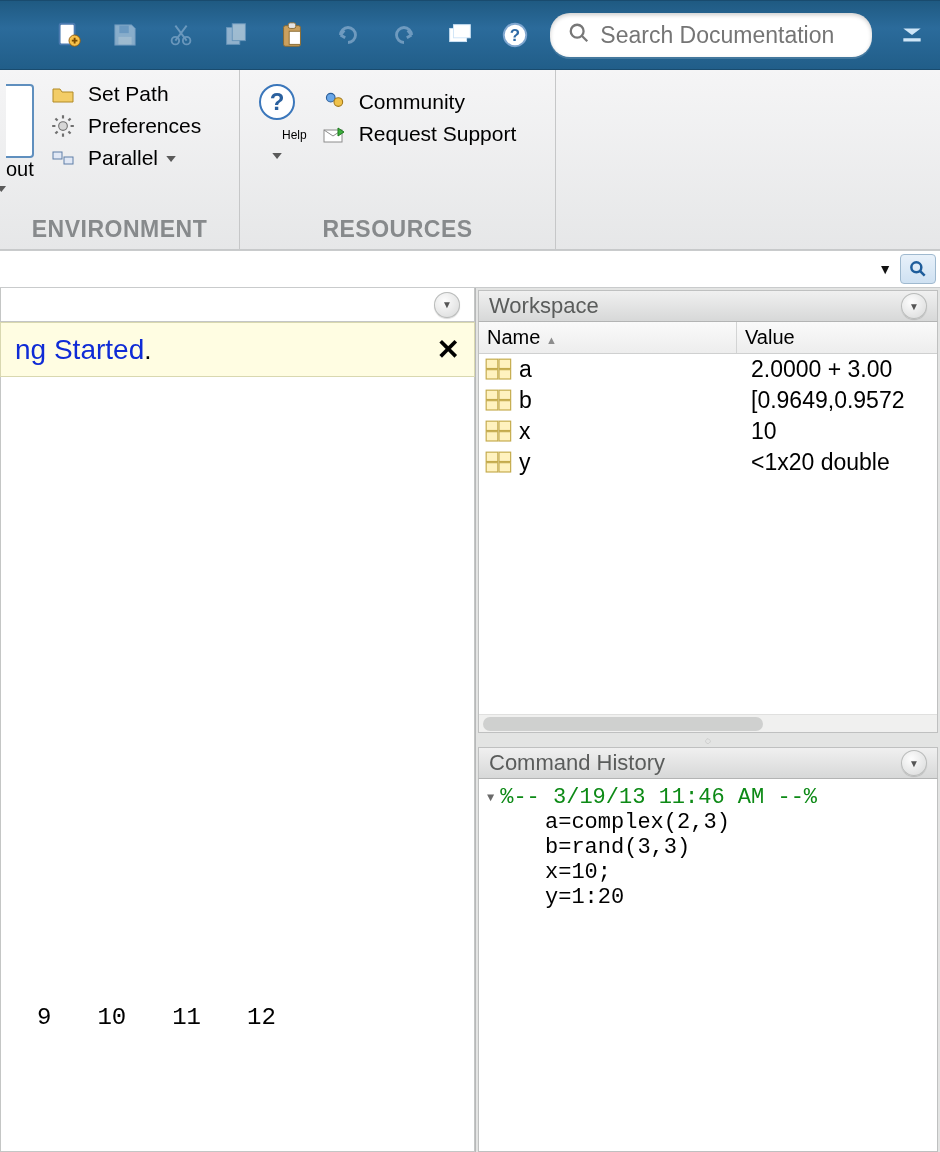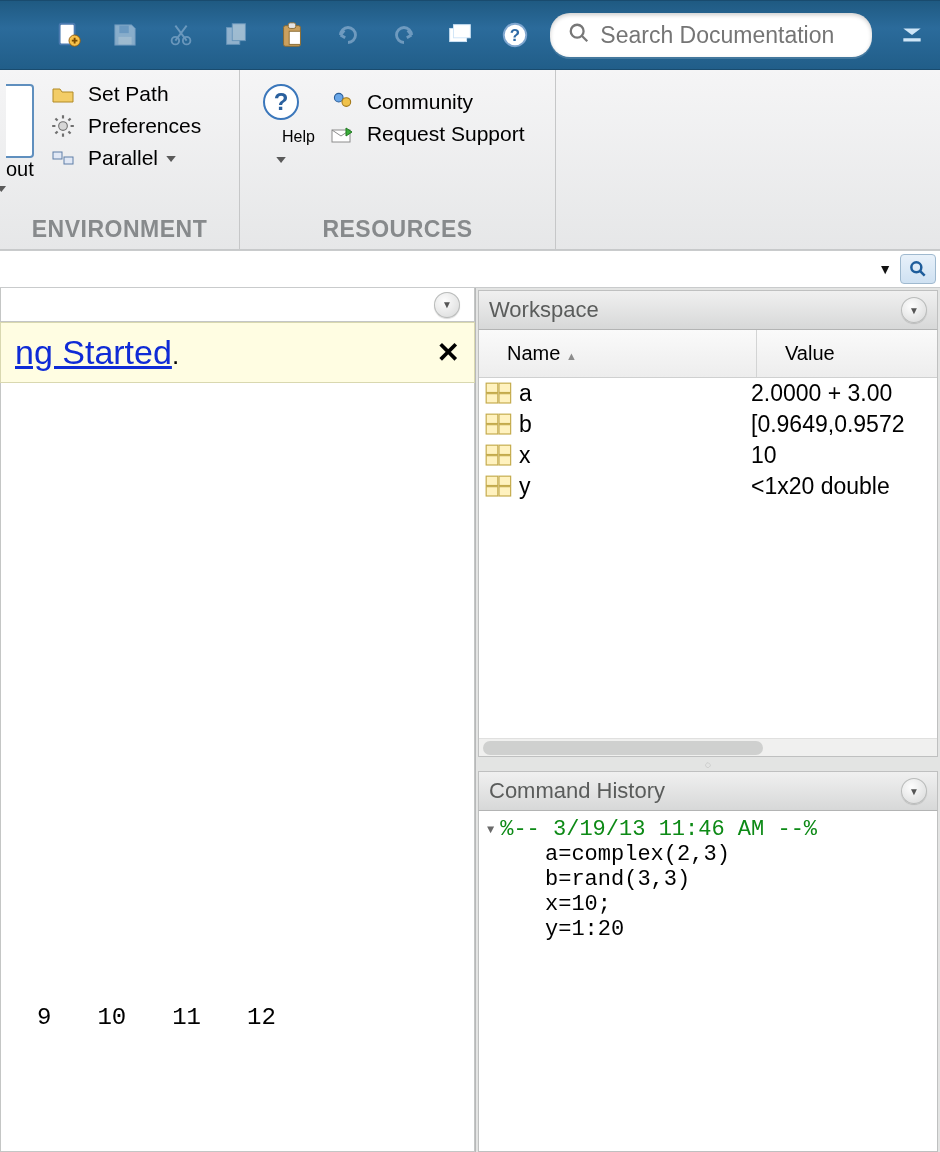--- a/index.html
+++ b/index.html
@@ -101,21 +101,21 @@
   font-weight: bold;
 }
 .big-btn {
   display: flex; flex-direction: column; align-items: center;
   gap: 6px;
   padding: 4px 2px;
 }
 .big-btn .big-icon {
   width: 40px; height: 40px;
 }
-.big-btn .lbl { font-size: 16px; margin-left: 34px; }
+.big-btn .lbl { font-size: 12px; margin-left: 34px; }
 .mini-row {
   display: flex; align-items: center; gap: 10px;
   padding: 3px 0;
   font-size: 21px;
 }
 .mini-row .ic { width: 30px; height: 26px; display:flex;align-items:center;justify-content:center; }
 .caret {
   font-size: 12px; color: #5a5a5a; transform: scaleX(1.6);
 }
 
@@ -154,21 +154,21 @@
   height: calc(1152px - 70px - 180px - 38px);
 }
 .left-col { flex: 1; display:flex;flex-direction:column;border-right:1px solid #b7b8b9;background:#f0f1f0; }
 .right-col { width: 464px; background:#e3e4e3; display:flex;flex-direction:column; }
 
 
 .panel-header {
   background: linear-gradient(#f0f0f0,#d7d8d8);
   border: 1px solid #bfc0c0;
   border-bottom: 1px solid #b3b4b4;
-  height: 40px;
+  height: 32px;
   display:flex;align-items:center;justify-content:space-between;
   padding: 0 10px;
 }
 .panel-header .title {
   font-size: 22px;
   color: #5a5c5b;
 }
 .dropdown-circle {
   width:26px;height:26px;border-radius:50%;
   background:radial-gradient(circle at 40% 35%, #fdfdfd, #d5d6d6);
@@ -187,22 +187,21 @@
 }
 
 .yellow-bar {
   background:#fffde2;
   border:1px solid #d9d8b0;
   padding: 10px 14px;
   display:flex;align-items:center;justify-content:space-between;
 }
 .yellow-bar .link {
   color:#0f2bd6;
-  text-decoration: underline;
-  font-size: 34px;
+  font-size: 28px;
 }
 .yellow-bar .period { color:#000; font-size:26px; }
 .yellow-bar .close-x { font-size:28px;font-weight:700; }
 
 
 .left-content {
   flex:1;
   background:#fff;
   border:1px solid #c4c6c5;
   border-top:none;
@@ -223,23 +222,22 @@
   border-top:none;
   margin: 0 2px;
 }
 .ws-head {
   display:flex;
   background:linear-gradient(#fafafa,#ededed);
   border-bottom:1px solid #cfd0d0;
   font-size:20px;
 }
 .ws-head .col {
-  padding:12px 8px;
+  padding:4px 8px;
   border-right:1px solid #d3d4d4;
-  margin-left:20px;
 }
 .ws-head .col:last-child{border-right:none;}
 .ws-head .sort-tri { font-size:11px;color:#8c8c8c; }
 .ws-body { background:#fff; height:360px; overflow:hidden; }
 .ws-row { display:flex;align-items:center;padding:2px 6px;font-size:23px; }
 .ws-row .cell-icon {
   width:28px;height:24px;margin-right:6px;
 }
 .ws-row .name-cell { width:232px; }
 .ws-row .val-cell { white-space: nowrap; }

